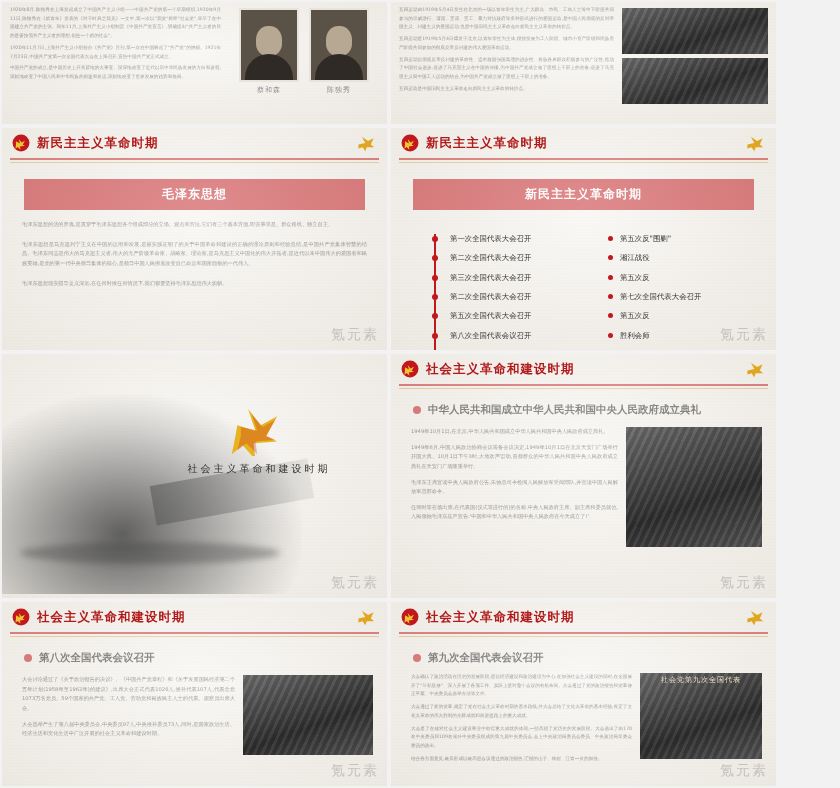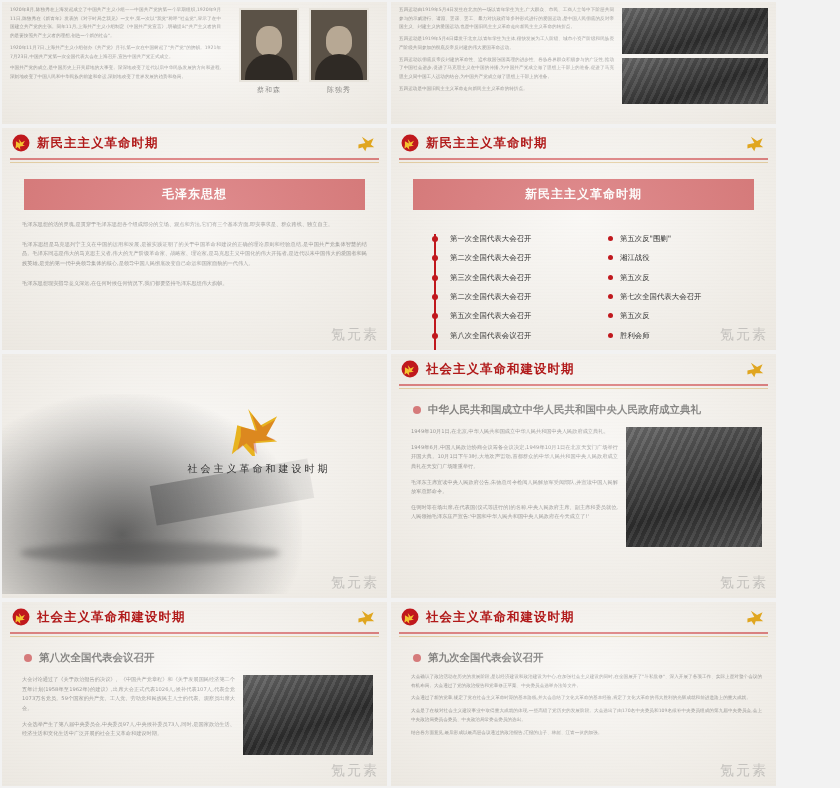--- a/index.html
+++ b/index.html
@@ -251,17 +251,23 @@
       <span class="bdot"></span>
       <span>第九次全国代表会议召开</span>
     </div>
     <div style="display:flex;gap:8px;padding:0 14px;">
       <div style="flex:1;">
         <div class="body-text tiny" style="margin:8px 0 0 6px;">大会确认了政治活动在历史的发展阶段,是以经济建设和政治建设为中心,在加强社会主义建设的同时,在全国展开了"斗私批修"、深入开展了各项工作、实际上是对整个会议的有机布局。大会通过了党的政治报告和党章修正草案、中央委员会选举办法等文件。</div>
         <div class="body-text tiny" style="margin:4px 0 0 6px;">大会通过了新的党章,规定了党在社会主义革命时期的基本路线,并大会总结了文化大革命的基本经验,肯定了文化大革命的伟大胜利的光辉成就和前进道路上的重大成就。</div>
         <div class="body-text tiny" style="margin:4px 0 0 6px;">大会是了在核对社会主义建设事业中取得重大成就的体现,一些高级了党历史的发展阶段。大会选出了由170名中央委员和109名候补中央委员组成的第九届中央委员会,会上中央政治局委员会委员、中央政治局常委会委员的选出。</div>
         <div class="body-text tiny" style="margin:4px 0 0 6px;">结合各方面意见,最后形成以最高层会议通过的政治报告,汇报的山子、林彪、江青一伙的加强。</div>
       </div>
+      <div style="width:122px;margin-top:8px;">
+        <div class="photo" style="height:86px;position:relative;">
+          <div class="ph-grad"></div>
+          <div style="position:absolute;top:2px;left:0;right:0;text-align:center;font-size:7px;color:#f2e6c8;letter-spacing:1px;">社会党第九次全国代表</div>
+        </div>
+      </div>
     </div>
     <div class="wm">氪元素</div>
   </div>
 
 </div>
 
 </body></html>

